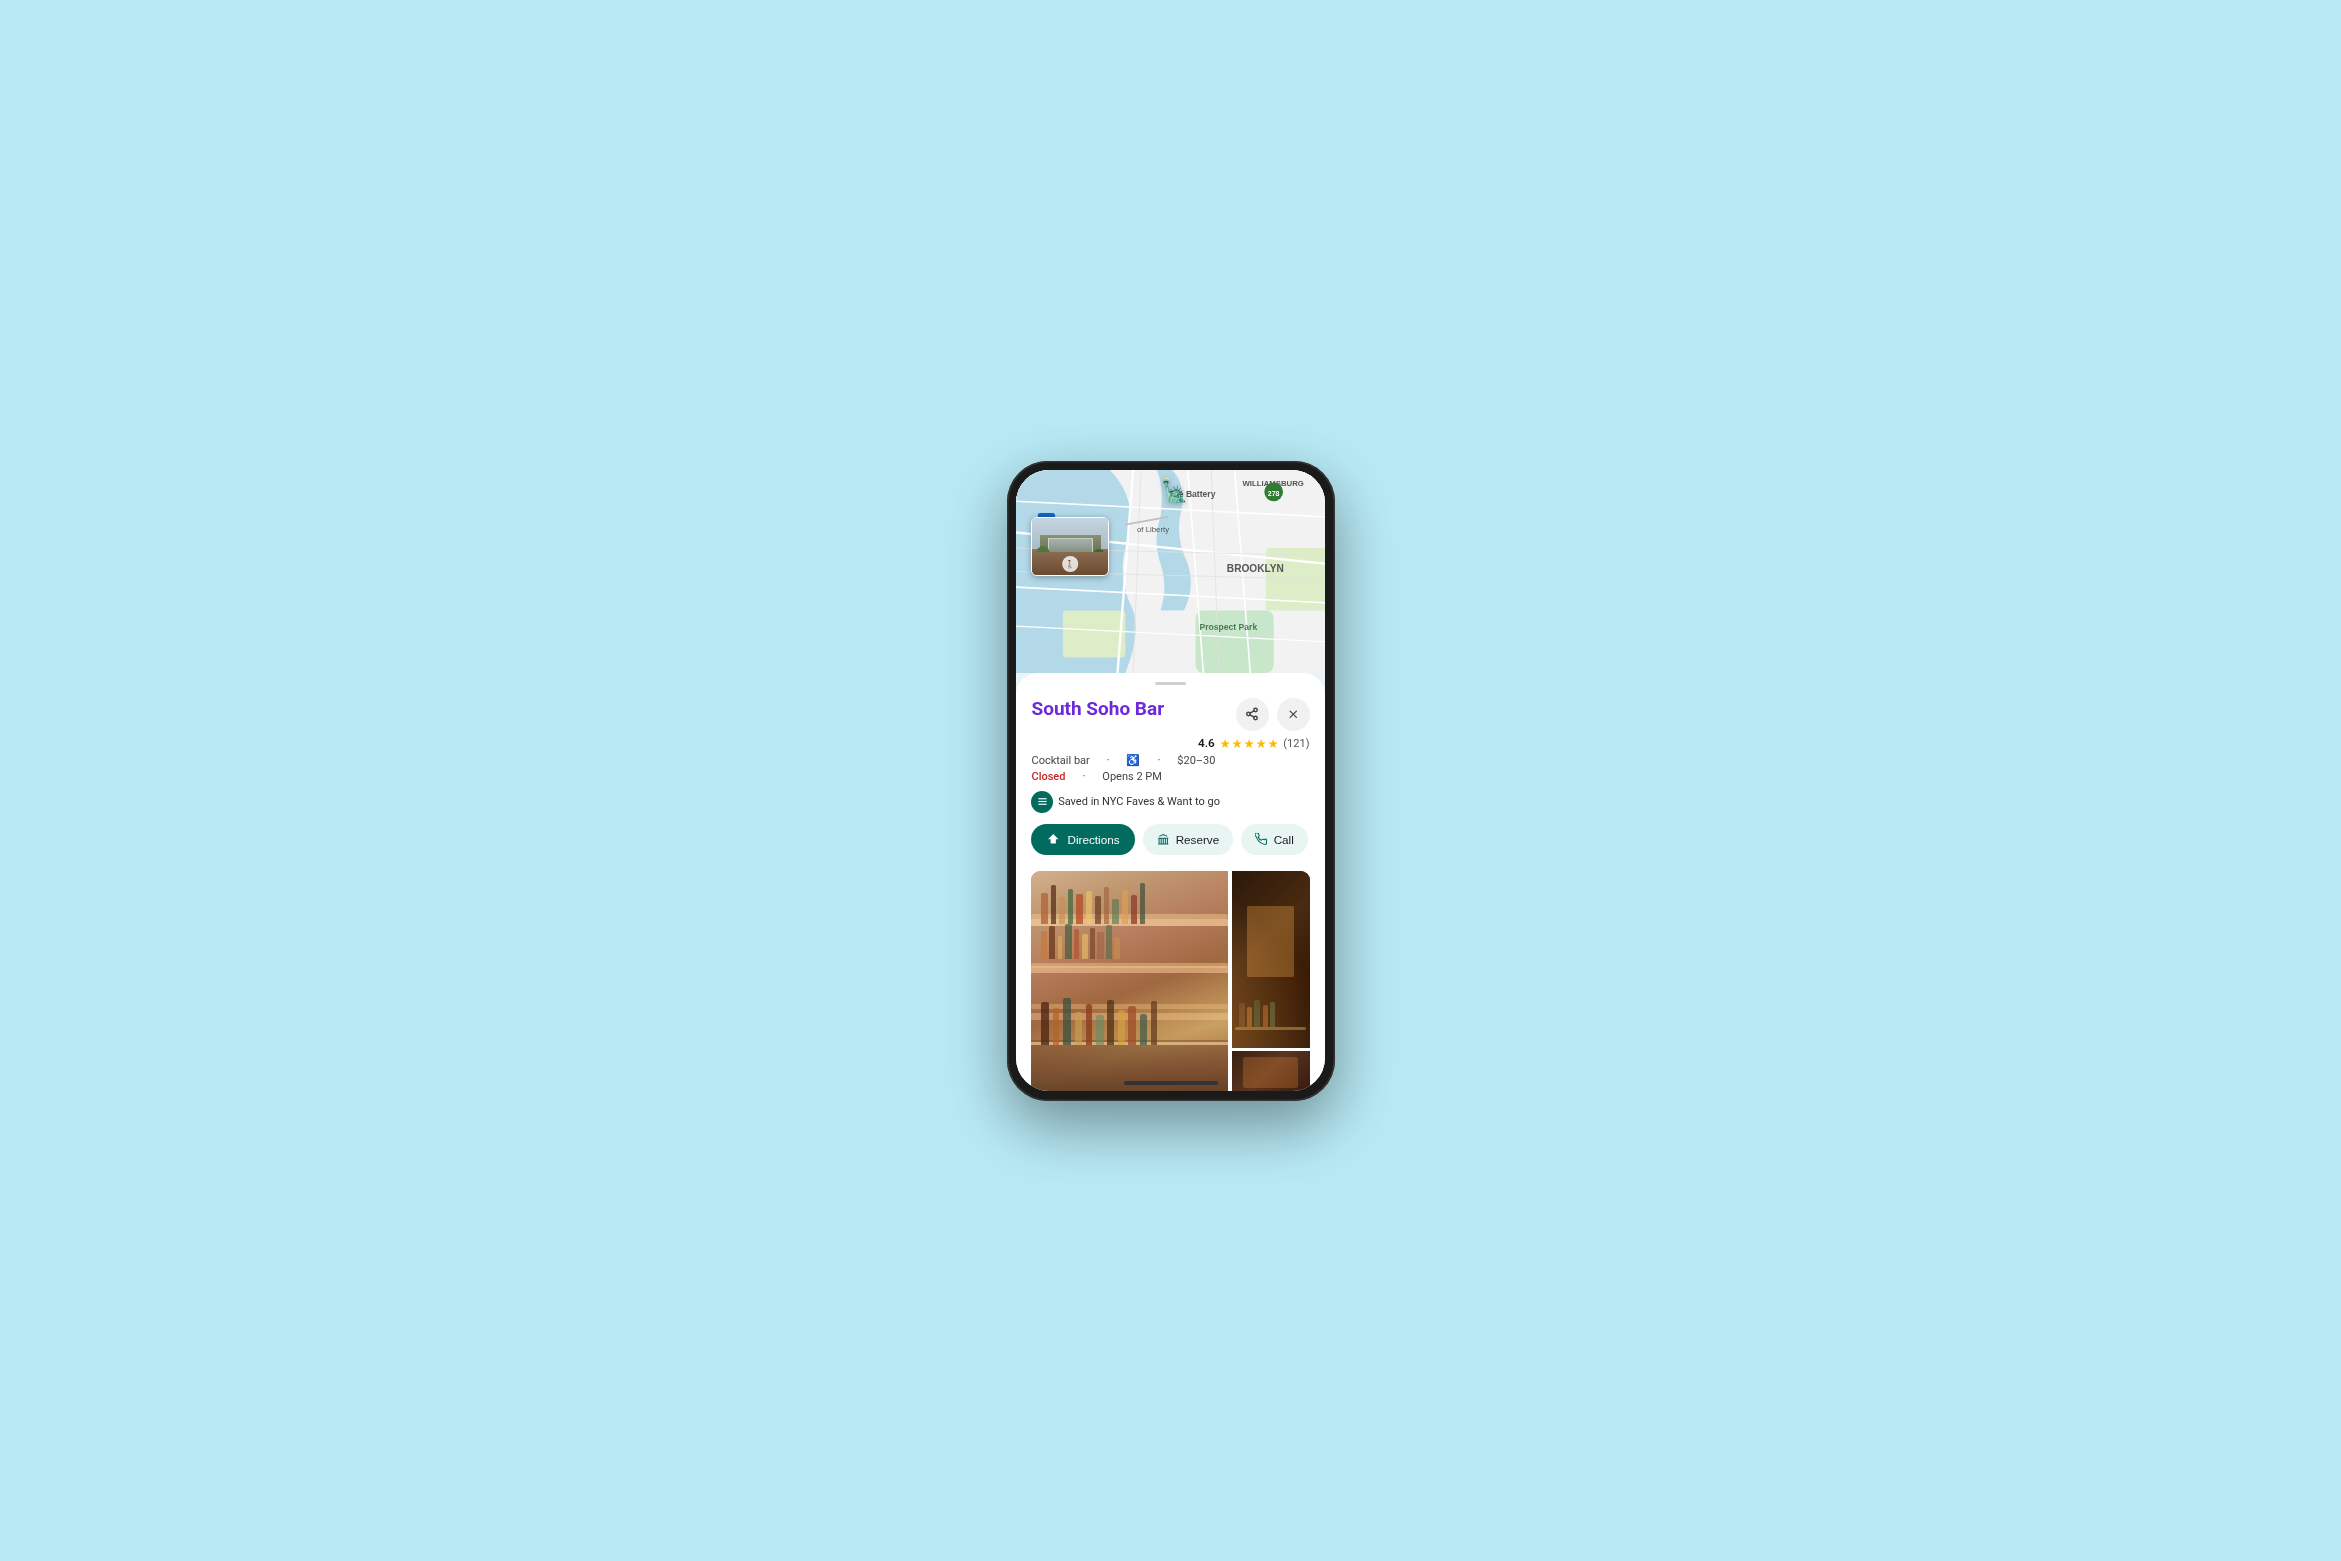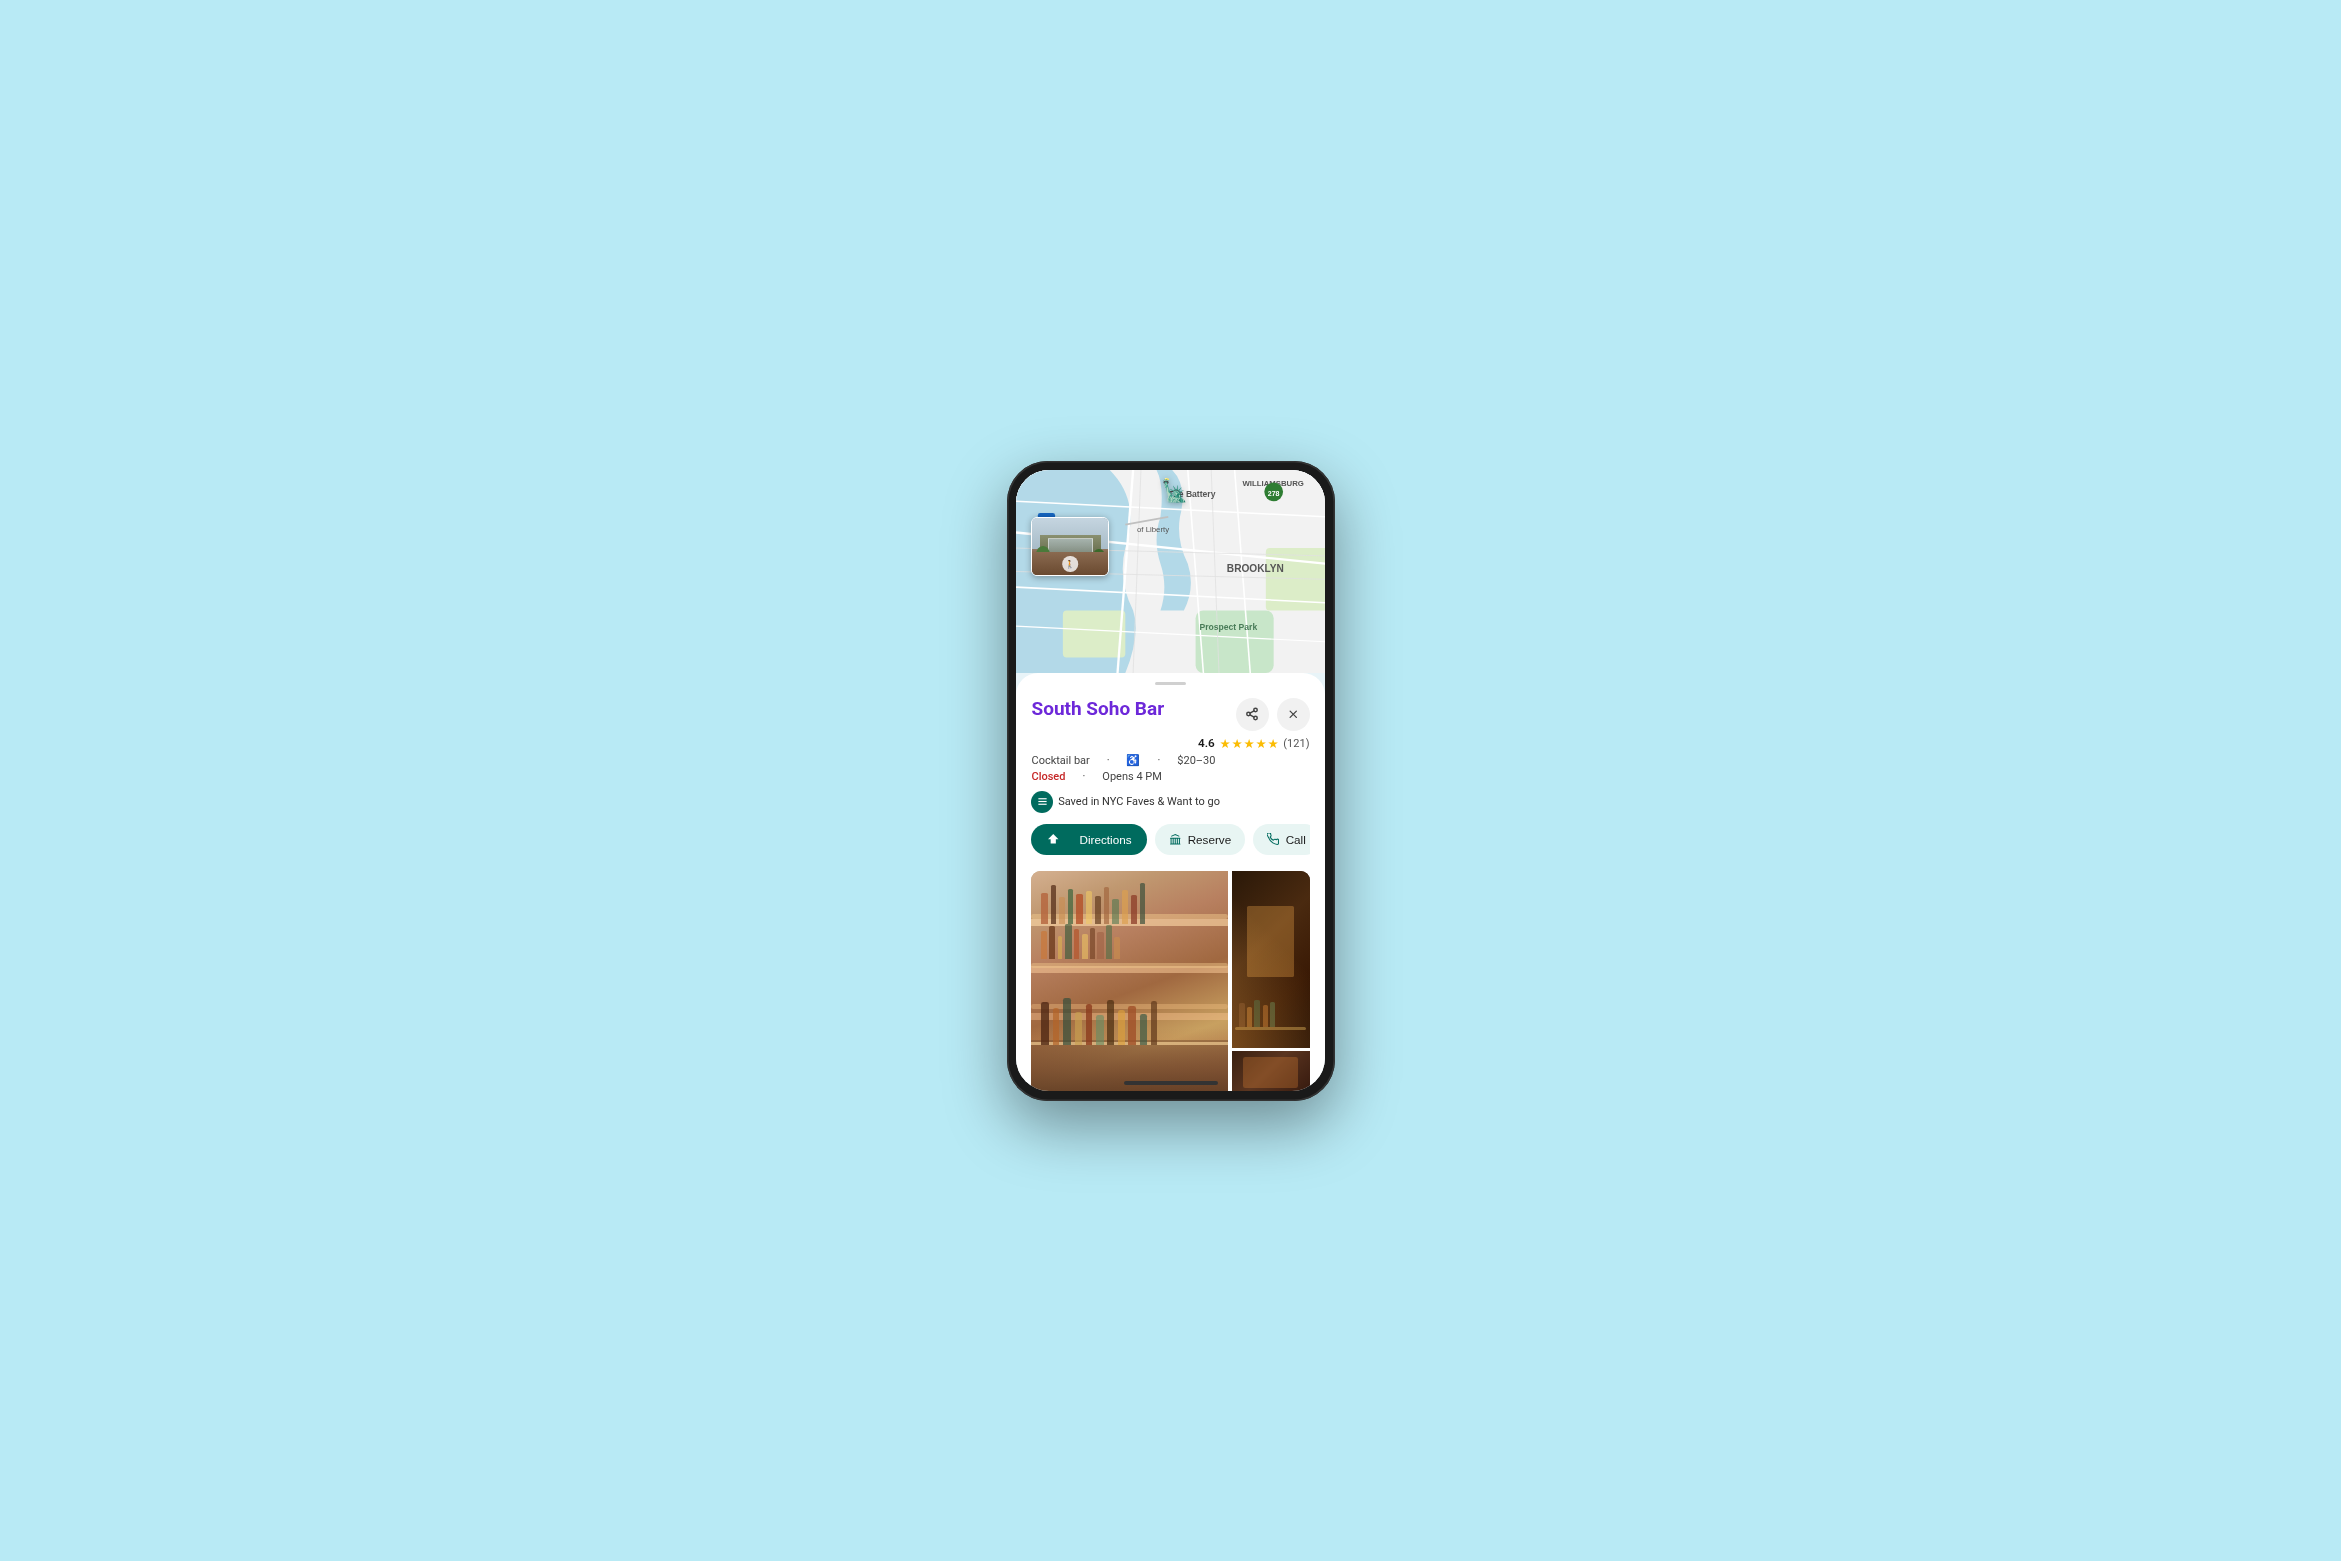--- a/index.html
+++ b/index.html
@@ -278,21 +278,21 @@
       background: #006b5e;
       color: white;
       border: none;
       border-radius: 19px;
       padding: 9.4px 15.6px;
       font-size: 11.7px;
       font-weight: 500;
       cursor: pointer;
       display: flex;
       align-items: flex-start;
-      gap: 20px;
+      gap: 8px;
       white-space: nowrap;
       flex-shrink: 0;
     }
 
     .btn-outline {
       background: #e8f5f3;
       color: #1a1a1a;
       border: none;
       border-radius: 19px;
       padding: 9.4px 14px;
@@ -492,21 +492,21 @@
         <span>Cocktail bar</span>
         <span> · </span>
         <span>♿</span>
         <span> · </span>
         <span>$20–30</span>
       </div>
 
       <div class="info-row">
         <span class="status-closed">Closed</span>
         <span> · </span>
-        <span class="status-time">Opens 4 PM</span>
+        <span class="status-time">Opens 2 PM</span>
       </div>
 
       <div class="saved-tag">
         <div class="saved-icon">
           <svg width="11" height="11" viewBox="0 0 24 24" fill="none" stroke="white" stroke-width="2.5">
             <line x1="3" y1="6" x2="21" y2="6"></line>
             <line x1="3" y1="12" x2="21" y2="12"></line>
             <line x1="3" y1="18" x2="21" y2="18"></line>
           </svg>
         </div>

